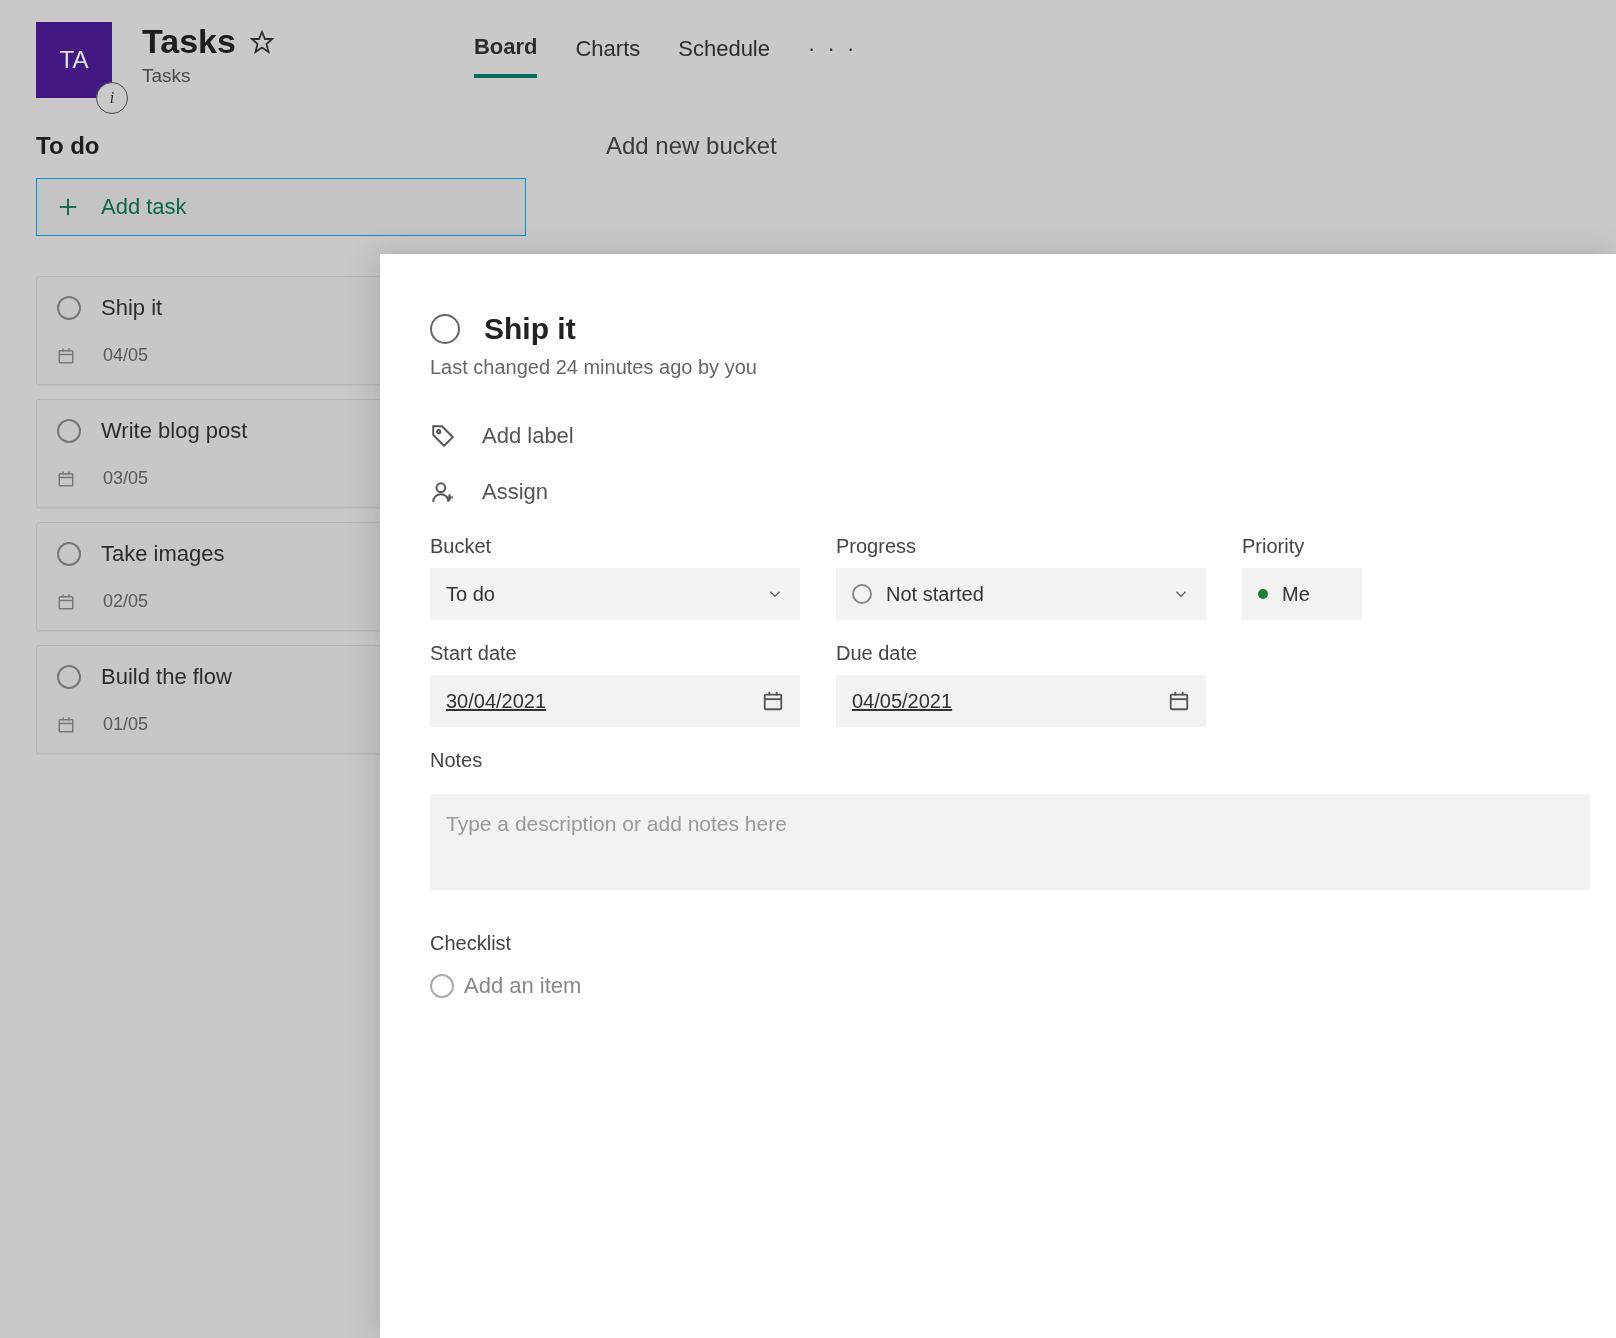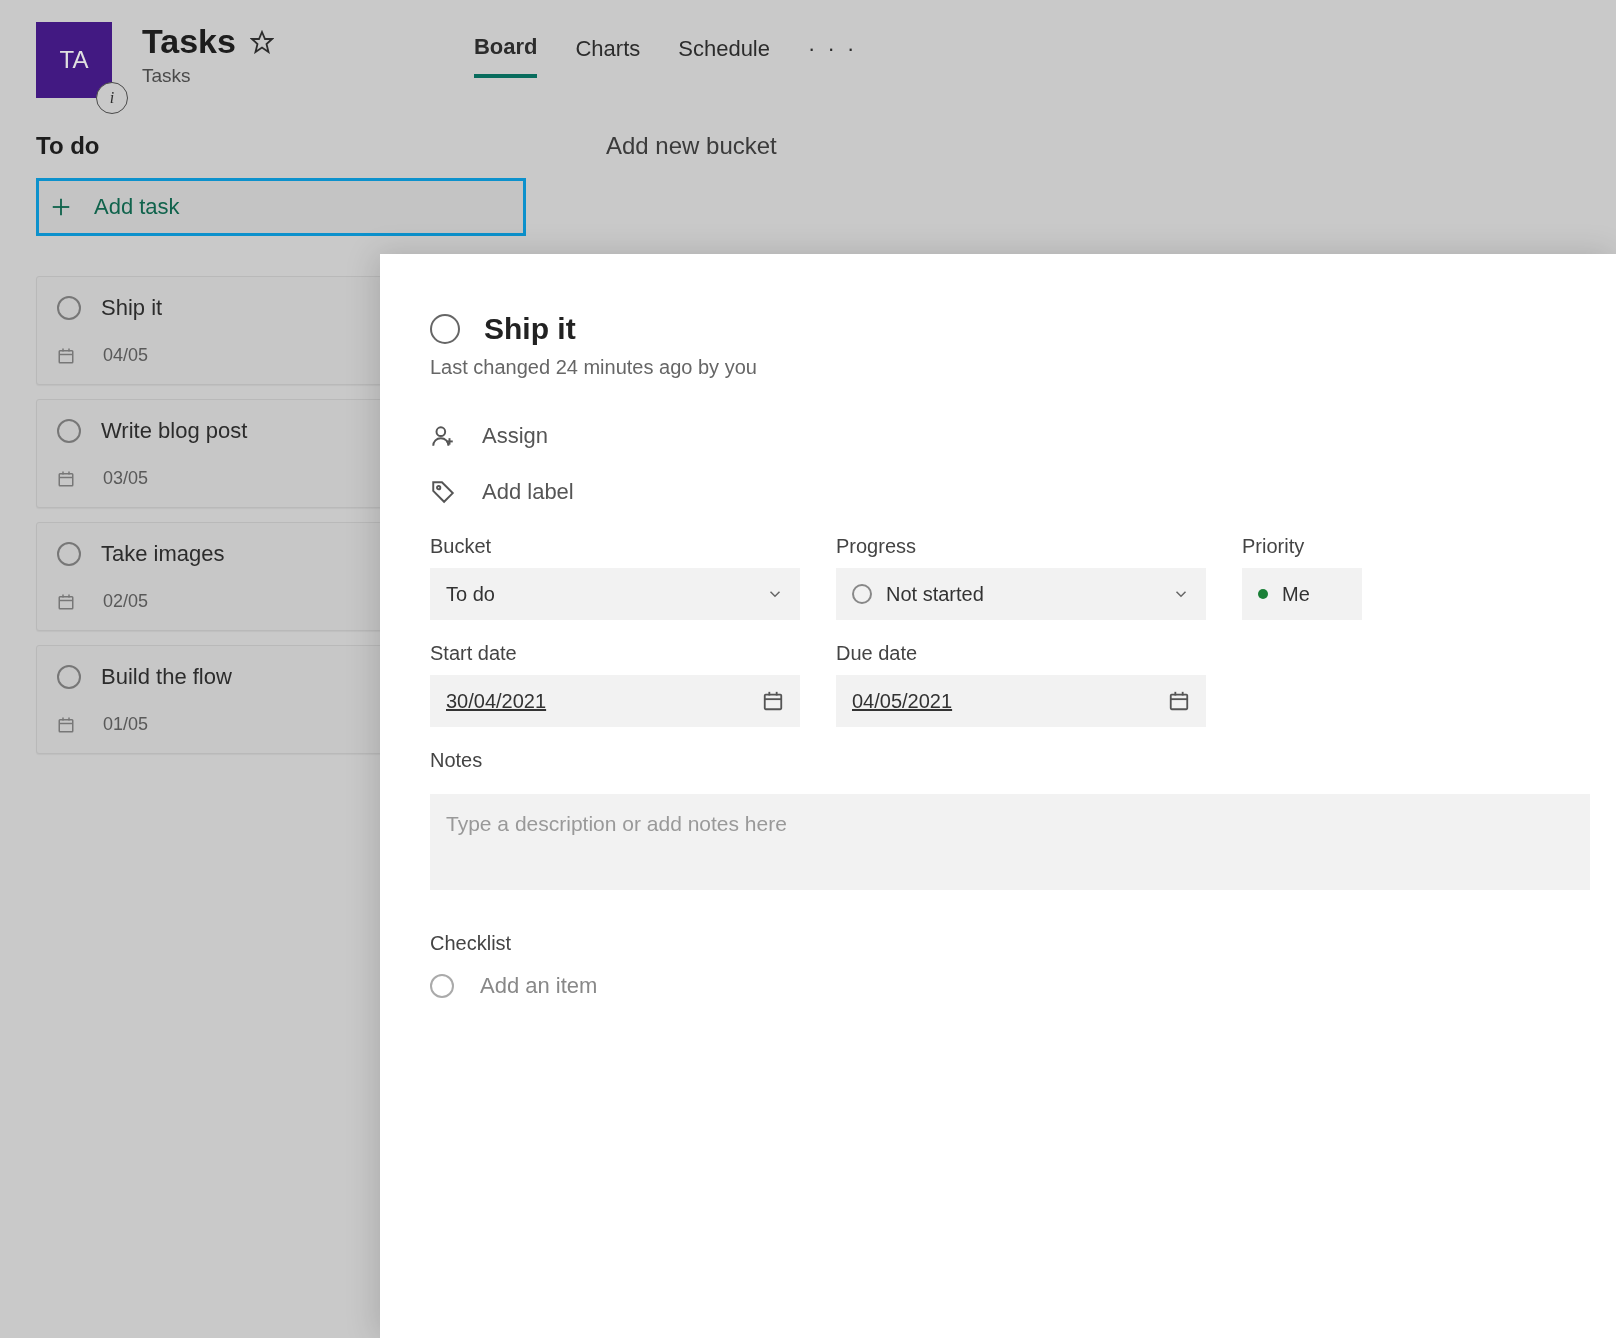--- a/index.html
+++ b/index.html
@@ -24,21 +24,21 @@
   .tab { font-size:22px; color:#333; padding-bottom:14px; cursor:pointer; }
   .tab.active { font-weight:700; border-bottom: 4px solid #0a7b6a; }
   .more-dots { font-size:22px; letter-spacing:3px; color:#333; cursor:pointer; padding-bottom:14px;}
 
   
   .board { display:flex; gap:80px; padding: 34px 36px 0 36px; }
   .bucket { width: 490px; }
   .bucket-title { font-size:24px; font-weight:600; margin-bottom:18px; }
   .add-bucket-title { font-size:24px; font-weight:400; color:#444; margin-bottom:18px; cursor:pointer; }
 
-  .add-task { border:3px solid #0ea5e9; background:#e0e0e0; width:100%; height:58px; display:flex; align-items:center; gap:22px; padding:0 11px; font-size:22px; color:#137157; font-weight:500; cursor:pointer; margin-bottom:40px;}
+  .add-task { border:1px solid #0ea5e9; background:#e0e0e0; width:100%; height:58px; display:flex; align-items:center; gap:22px; padding:0 20px; font-size:22px; color:#137157; font-weight:500; cursor:pointer; margin-bottom:40px;}
   .plus-icon { width:22px; height:22px; }
 
   .card { background:#e3e3e3; border:1px solid #d3d3d3; border-radius:3px; box-shadow:0 1px 1px rgba(0,0,0,.05); padding:18px 20px; margin-bottom:14px; cursor:pointer; }
   .card-head { display:flex; align-items:center; gap:20px; }
   .circle { width:24px; height:24px; border:2px solid #888; border-radius:50%; flex-shrink:0; cursor:pointer;}
   .card-title { font-size:22px; color:#333; }
   .card-date { display:flex; align-items:center; gap:28px; margin-top:24px; font-size:18px; color:#666; }
   .cal-icon { width:18px; height:18px; }
 
   
@@ -60,21 +60,21 @@
   .green-dot { width:10px; height:10px; background:#1a7f37; border-radius:50%; }
   .chev { width:18px; height:18px; }
 
   .date-field { height:52px; background:#f2f2f2; display:flex; align-items:center; justify-content:space-between; padding:0 16px; font-size:20px; color:#333; cursor:pointer; margin-top:10px;text-decoration:underline;}
   .cal-icon2 { width:22px; height:22px; }
 
   .mt22 { margin-top:22px; }
 
   .notes-box { margin-top:22px; background:#f2f2f2; min-height:96px; padding:18px 16px; font-size:21px; color:#999; max-width:1160px; cursor:text;}
 
-  .checklist-item { display:flex; align-items:center; gap:26px; margin-top:18px; font-size:22px; color:#888; cursor:pointer;}
+  .checklist-item { display:flex; align-items:center; gap:10px; margin-top:18px; font-size:22px; color:#888; cursor:pointer;}
   .chk-circle { width:24px; height:24px; border:2px solid #aaa; border-radius:50%; }
 
 </style>
 </head>
 <body>
 
 <div class="page">
 
   <div class="hdr">
     <div class="tile">
@@ -185,34 +185,34 @@
 
   <div class="panel">
     <div class="panel-head">
       <div class="panel-circle"></div>
       <div class="panel-title">Ship it</div>
     </div>
     <div class="panel-meta">Last changed 24 minutes ago by you</div>
 
     <div class="action-row">
       <svg class="action-icon" viewBox="0 0 24 24" fill="none" stroke="#555" stroke-width="1.8">
+        <path d="M11 3l10 10-8 8L3 11V3h8z"></path>
+          <circle cx="8" cy="8" r="1.5"></circle>
+      </svg>
+      <span>Add label</span>
+    </div>
+
+    <div class="action-row">
+      <svg class="action-icon" viewBox="0 0 24 24" fill="none" stroke="#555" stroke-width="1.8">
         <circle cx="10" cy="8" r="4"></circle>
           <path d="M3 21c0-4 3-7 7-7s7 3 7 7"></path>
           <line x1="18" y1="14" x2="18" y2="20"></line>
           <line x1="15" y1="17" x2="21" y2="17"></line>
       </svg>
       <span>Assign</span>
-    </div>
-
-    <div class="action-row">
-      <svg class="action-icon" viewBox="0 0 24 24" fill="none" stroke="#555" stroke-width="1.8">
-        <path d="M11 3l10 10-8 8L3 11V3h8z"></path>
-          <circle cx="8" cy="8" r="1.5"></circle>
-      </svg>
-      <span>Add label</span>
     </div>
 
     <div class="fields">
       <div class="field-col">
         <div class="field-label">Bucket</div>
         <div class="select">
           <span>To do</span>
           <svg class="chev" viewBox="0 0 24 24" fill="none" stroke="#666" stroke-width="2">
               <polyline points="6 9 12 15 18 9"></polyline>
             </svg>

